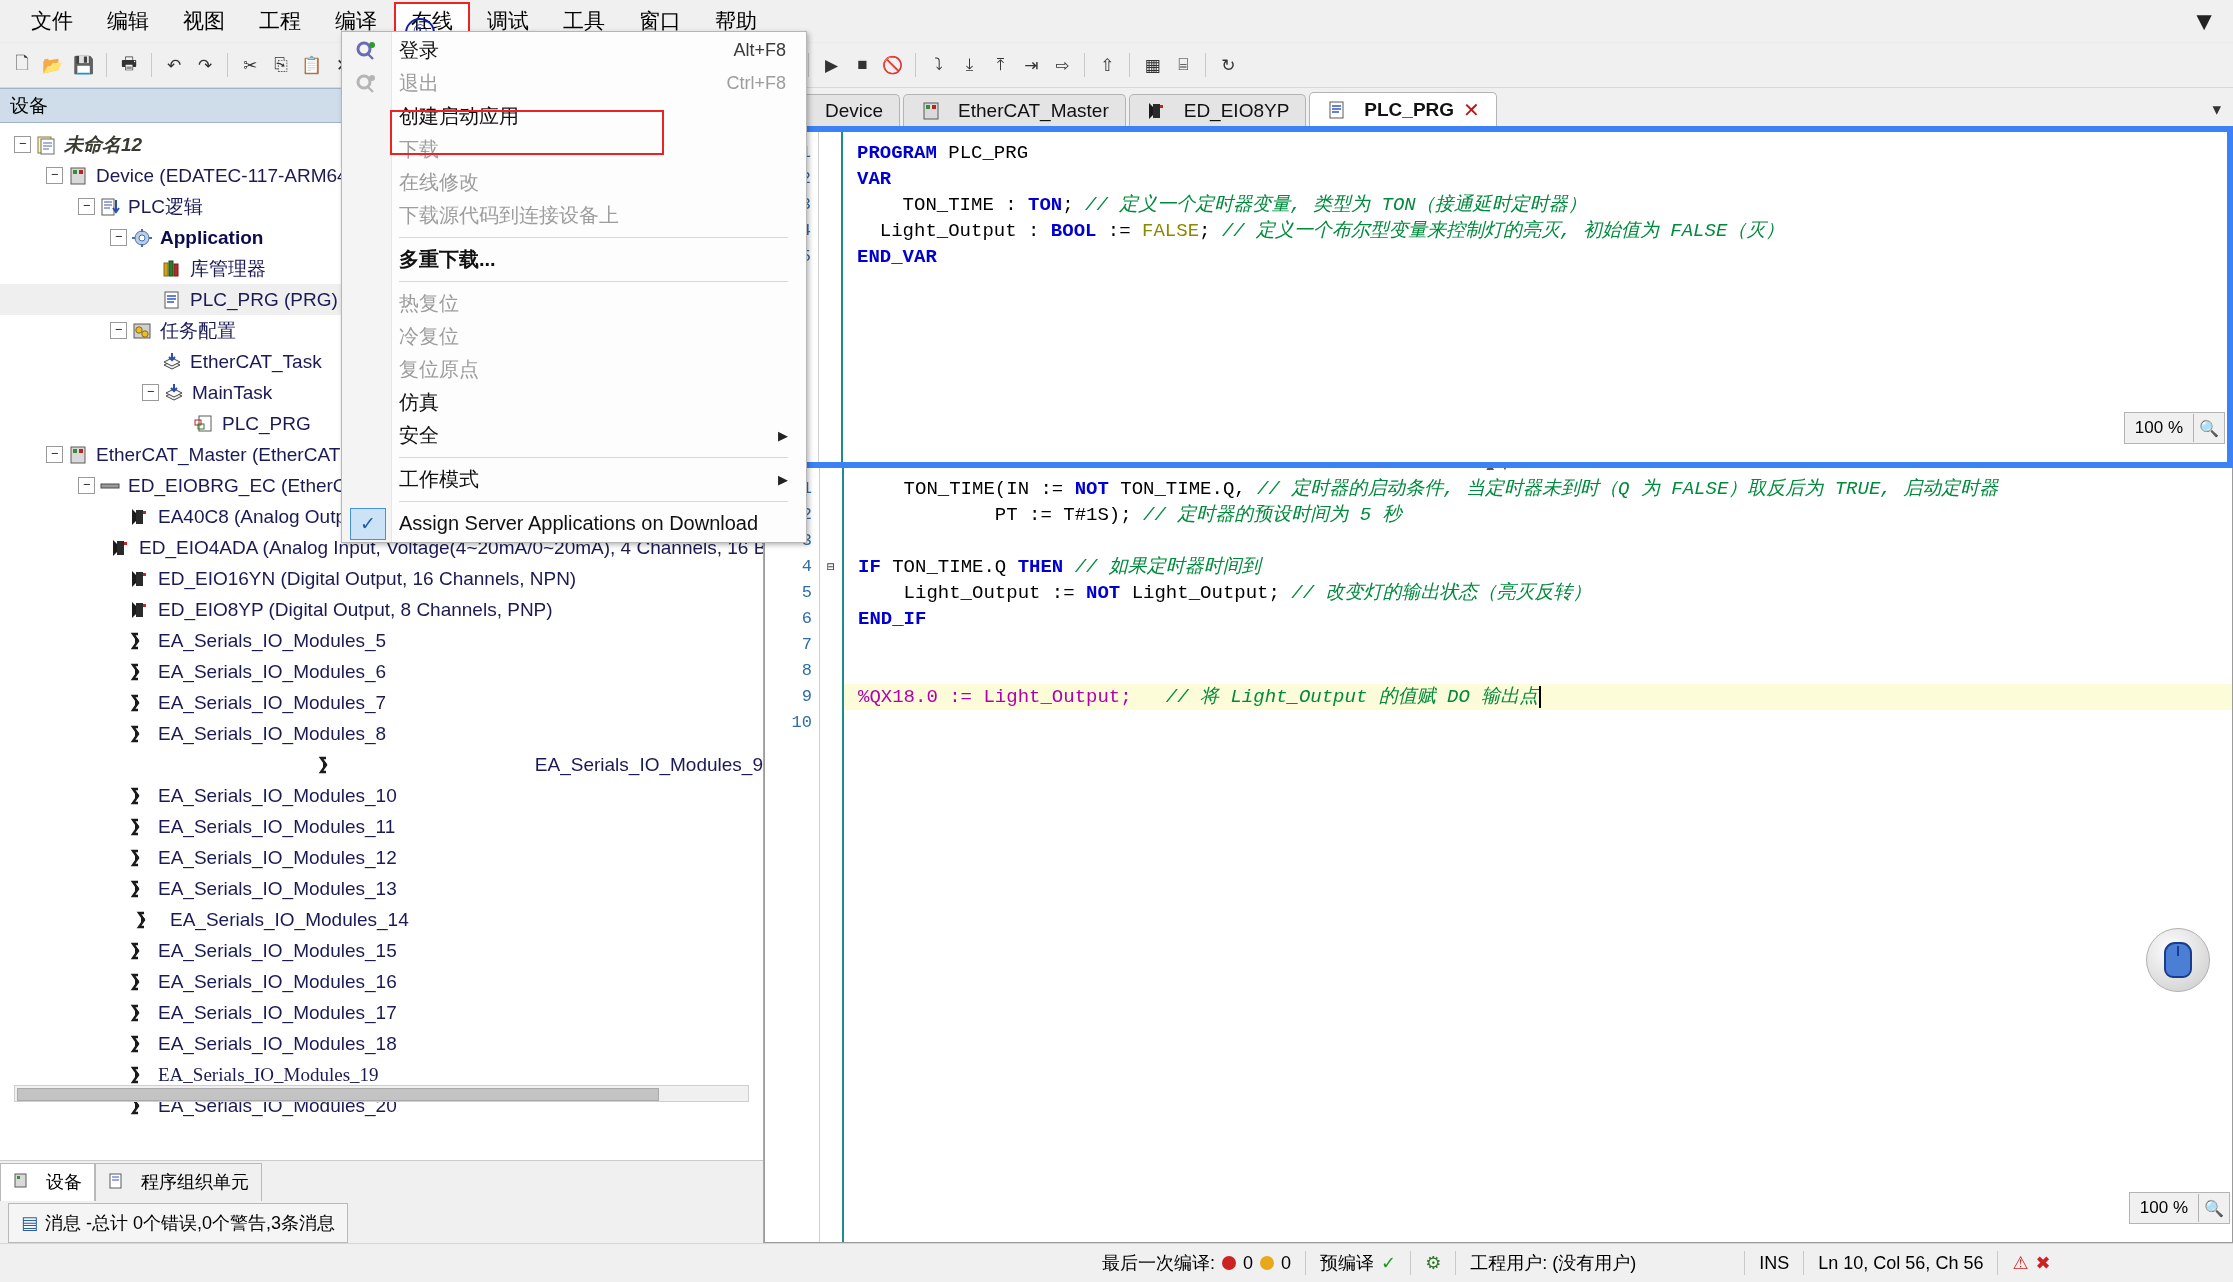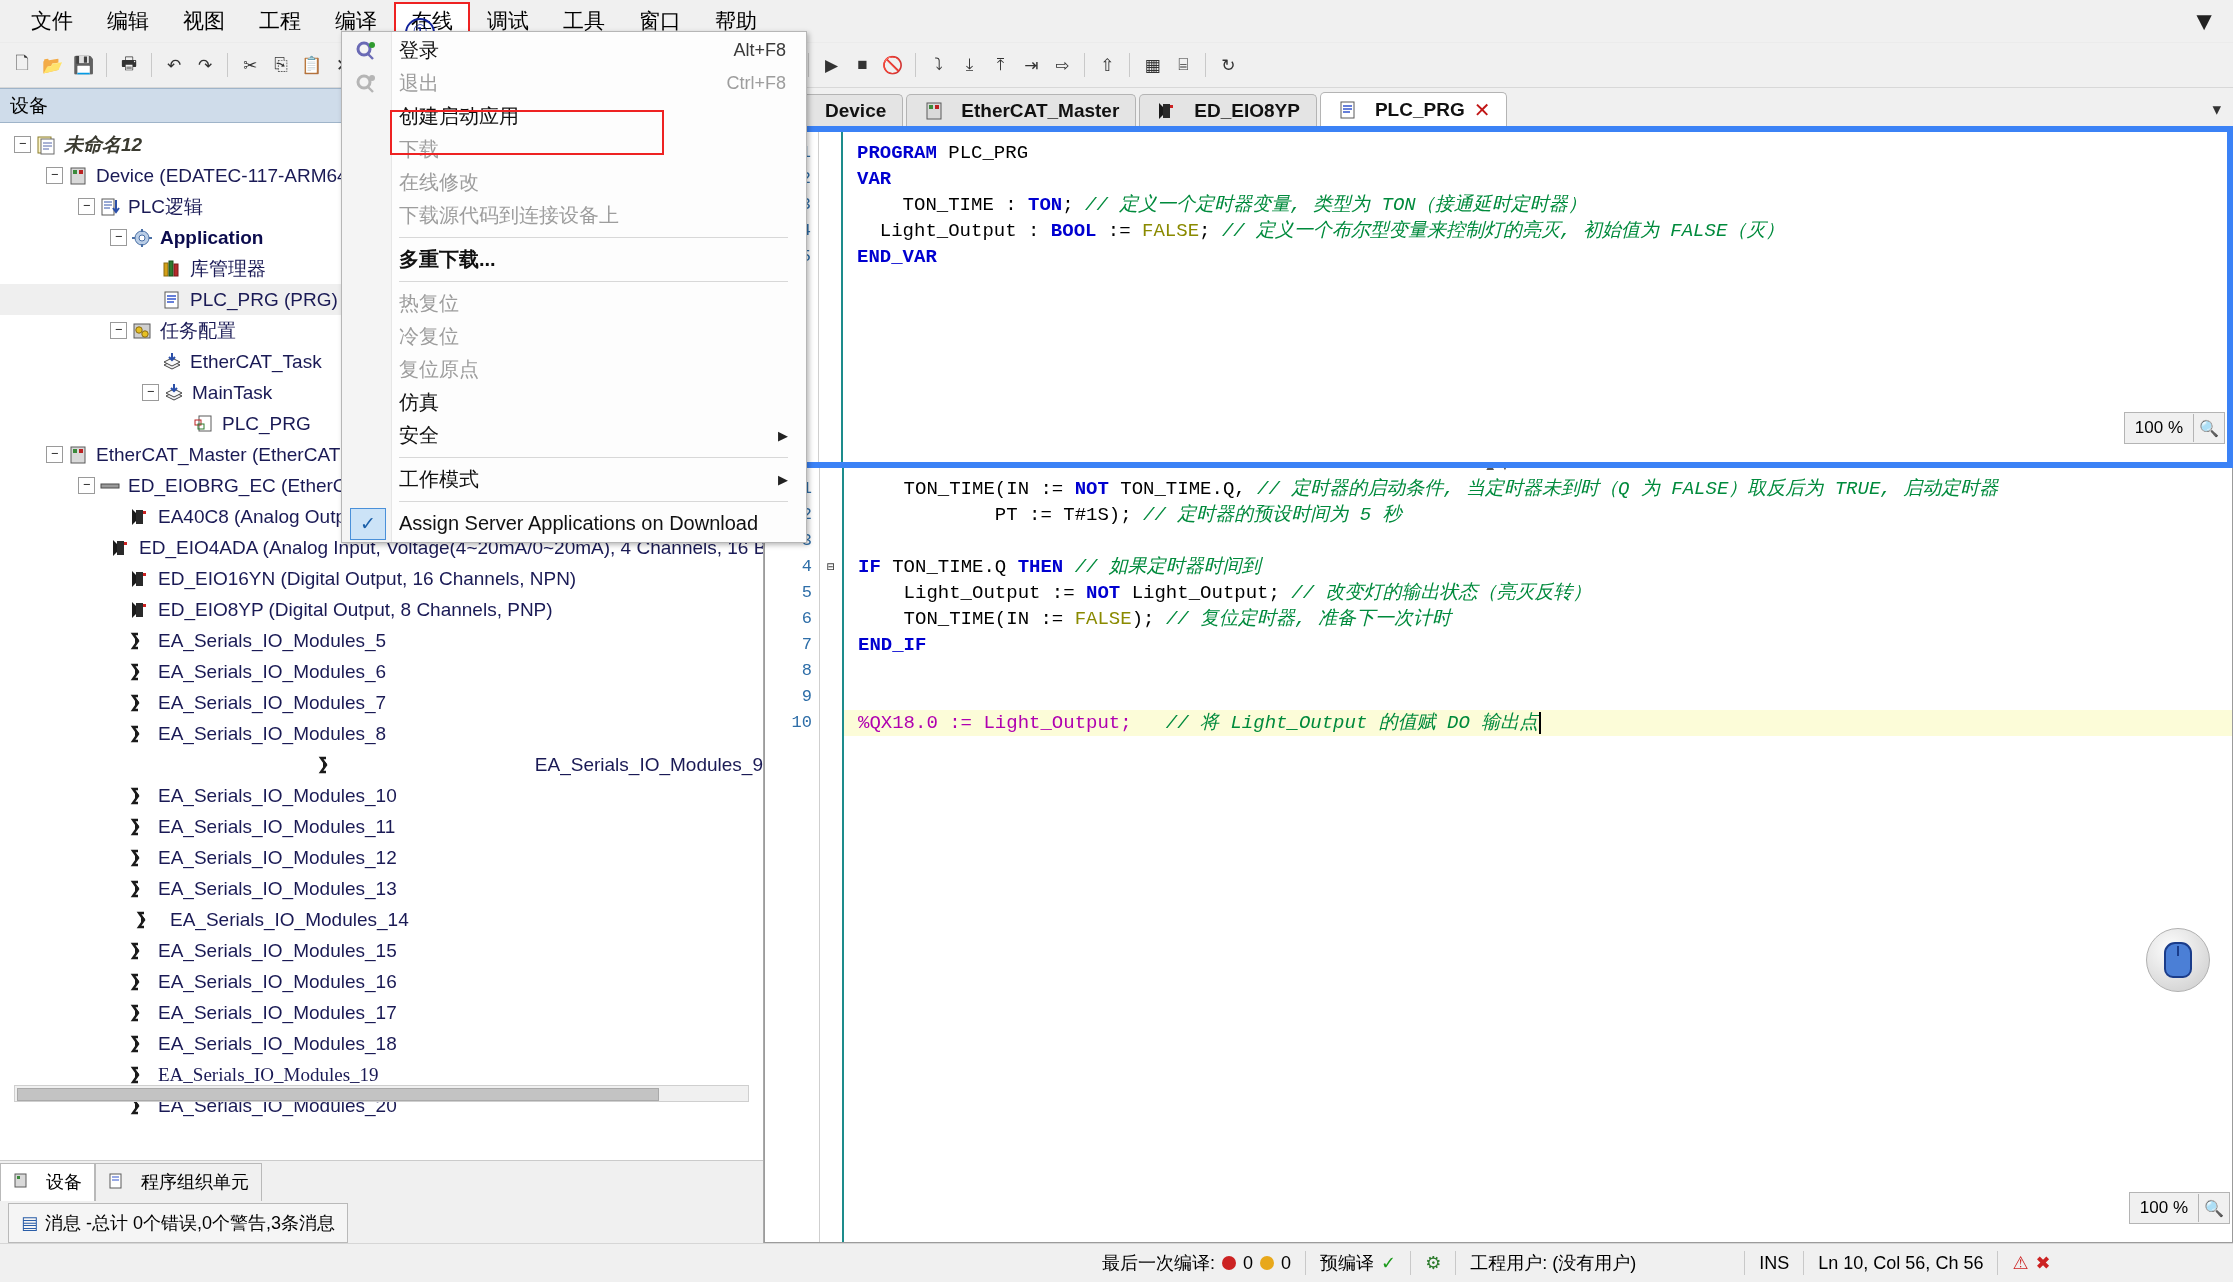--- a/index.html
+++ b/index.html
@@ -49,21 +49,21 @@
   .lefttabs{height:40px;display:flex;align-items:flex-end;gap:0;background:#f0f0f0;border-top:1px solid #cbcbcb;flex:0 0 auto;}
   .ltab{display:flex;align-items:center;gap:6px;padding:6px 12px 7px 10px;font-size:18px;background:#fff;border:1px solid #b9b9b9;border-bottom:0;}
   .ltab.inactive{background:#f0f0f0;}
   .msgbar{height:42px;background:#f0f0f0;display:flex;align-items:flex-start;flex:0 0 auto;}
   .msgtab{display:flex;align-items:center;gap:7px;padding:7px 12px;font-size:18px;border:1px solid #b9b9b9;background:#f5f5f5;margin-left:8px;margin-top:2px;}
 
   
   .rightpanel{flex:1 1 auto;display:flex;flex-direction:column;background:#f0f0f0;min-width:0;position:relative;}
   .tabstrip{height:38px;background:#f0f0f0;display:flex;align-items:flex-end;position:relative;padding-left:6px;flex:0 0 auto;}
   .etab{display:flex;align-items:center;gap:9px;height:31px;padding:0 16px;font-size:19px;background:#e4e4e4;
-        border:1px solid #b4b4b4;border-bottom:0;border-radius:5px 5px 0 0;margin-right:3px;color:#111;font-weight:bold;}
+        border:1px solid #b4b4b4;border-bottom:0;border-radius:5px 5px 0 0;margin-right:3px;color:#111;}
   .etab.active{background:#fff;font-weight:bold;height:33px;}
   .etab .xmark{color:#c11616;font-weight:bold;font-size:20px;}
   .tabcaret{position:absolute;right:12px;bottom:6px;font-size:17px;color:#333;}
 
   .declpane{height:330px;flex:0 0 330px;background:#fff;border:6px solid #3b82f6;margin:0 0 0 0;position:relative;display:flex;overflow:hidden;}
   .bodypane{flex:1 1 auto;background:#fff;border:1px solid #9b9b9b;border-top:0;position:relative;display:flex;overflow:hidden;min-height:0;}
   .gutter{width:48px;flex:0 0 48px;background:#fff;border-right:1px solid #cfcfcf;text-align:right;padding-top:8px;}
   .gutter.wide{width:54px;flex:0 0 54px;}
   .gnum{height:26px;line-height:26px;font-family:"Liberation Mono","DejaVu Sans Mono",monospace;font-size:17px;color:#2e6ea8;padding-right:7px;}
   .foldcol{width:22px;flex:0 0 22px;background:#fff;padding-top:8px;}
@@ -651,21 +651,20 @@
             <div class="foldbox"></div>
             <div class="foldbox"></div>
             <div class="foldbox"></div>
           </div>
         <div class="codecol" id="body-code">
             <div class="cline">    TON_TIME(IN := <span class="kw">NOT</span> TON_TIME.Q, <span class="cm">// 定时器的启动条件, 当定时器未到时（Q 为 FALSE）取反后为 TRUE, 启动定时器</span></div>
             <div class="cline">            PT := T#1S); <span class="cm">// 定时器的预设时间为 5 秒</span></div>
             <div class="cline"></div>
             <div class="cline"><span class="kw">IF</span> TON_TIME.Q <span class="kw">THEN</span> <span class="cm">// 如果定时器时间到</span></div>
             <div class="cline">    Light_Output := <span class="kw">NOT</span> Light_Output; <span class="cm">// 改变灯的输出状态（亮灭反转）</span></div>
-            <div class="cline">    TON_TIME(IN := <span class="lit">FALSE</span>); <span class="cm">// 复位定时器, 准备下一次计时</span></div>
             <div class="cline"><span class="kw">END_IF</span></div>
             <div class="cline"></div>
             <div class="cline"></div>
             <div class="cline hl"><span class="pink">%QX18.0 := Light_Output;   </span><span class="cm">// 将 Light_Output 的值赋 DO 输出点</span><span style="border-left:2px solid #000;margin-left:1px;">&nbsp;</span></div>
           </div>
         <div class="mousepad">
             <div class="mice"></div>
           </div>
         <div class="zoombar">
           <span>100 %</span>

